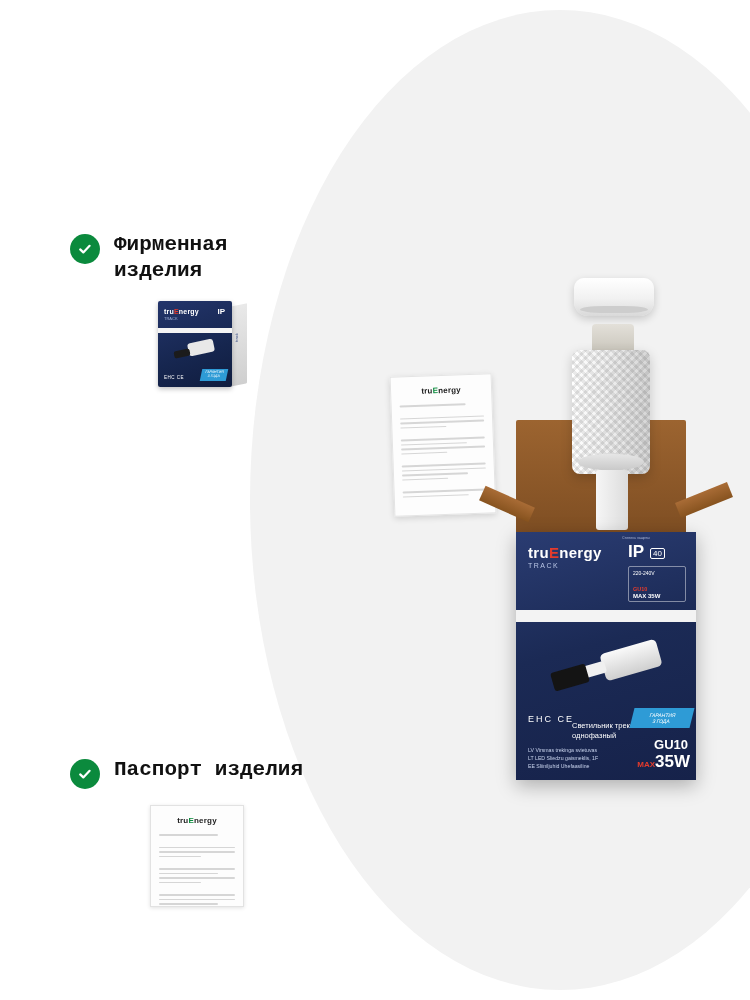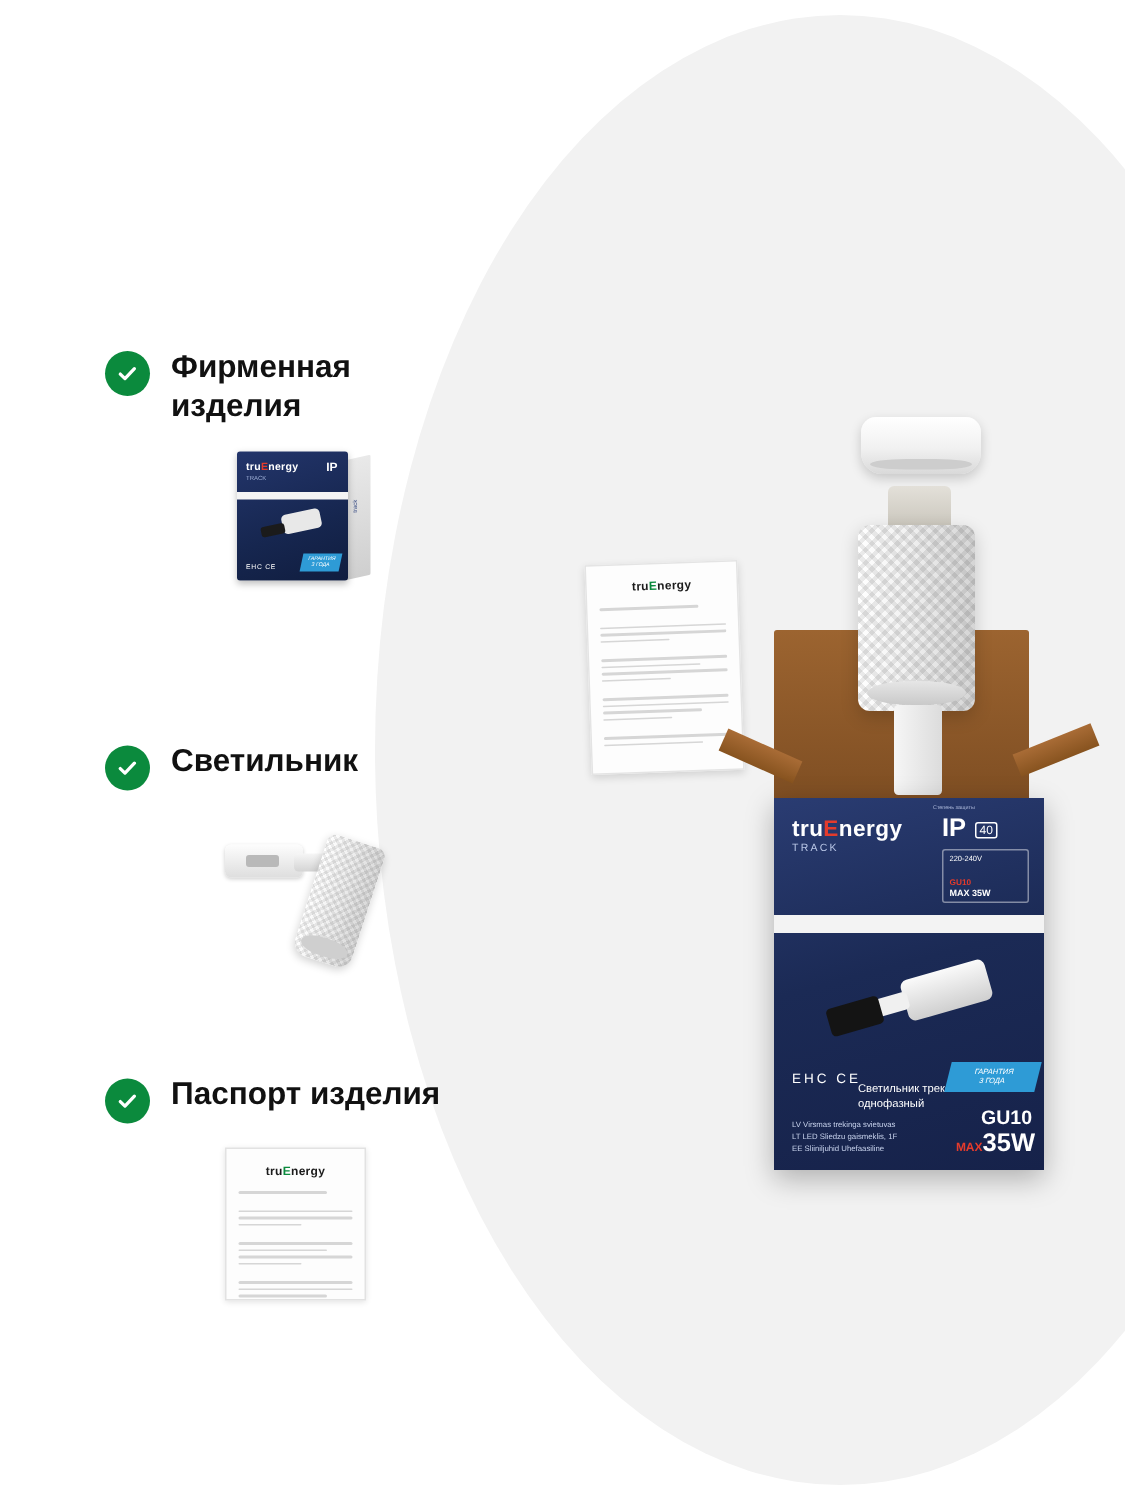--- a/index.html
+++ b/index.html
@@ -44,20 +44,21 @@
   }
   .feature {
     position: absolute;
     z-index: 5;
     width: 320px;
   }
   .feature-head {
     display: flex;
     align-items: flex-start;
     gap: 14px;
+    font-family: Liberation Mono, monospace;
   }
   .check-badge {
     width: 30px;
     height: 30px;
     border-radius: 50%;
     background: #0b8a3d;
     display: flex;
     align-items: center;
     justify-content: center;
     flex: 0 0 auto;
@@ -390,39 +391,22 @@
             <div class="cyl"></div>
             <div class="arm"></div>
           </div>
           <div class="bx-cert">EHC CE</div>
           <div class="bx-badge">ГАРАНТИЯ<br>3 ГОДА</div>
         </div>
       </div>
     </div>
   </div>
 
-  <div class="feature" style="left:70px; top:495px;">
-    <div class="feature-head">
-      <span class="check-badge">
-        <svg width="16" height="16" viewBox="0 0 16 16" aria-hidden="true">
-          <path d="M3.2 8.4 L6.3 11.4 L12.6 4.8" fill="none" stroke="#ffffff" stroke-width="2.2" stroke-linecap="round" stroke-linejoin="round"></path>
-        </svg>
-      </span>
-      <span class="feature-label">Светильник</span>
-    </div>
-    <div class="feature-img">
-      <div class="mini-lamp">
-        <div class="base"></div>
-        <div class="arm"></div>
-        <div class="body"></div>
-      </div>
-    </div>
-  </div>
-
-  <div class="feature" style="left:70px; top:717px;text-align:center;">
+
+  <div class="feature" style="left:70px; top:757px;text-align:center;">
     <div class="feature-head">
       <span class="check-badge">
         <svg width="16" height="16" viewBox="0 0 16 16" aria-hidden="true">
           <path d="M3.2 8.4 L6.3 11.4 L12.6 4.8" fill="none" stroke="#ffffff" stroke-width="2.2" stroke-linecap="round" stroke-linejoin="round"></path>
         </svg>
       </span>
       <span class="feature-label">Паспорт изделия</span>
     </div>
     <div class="feature-img">
       <div class="mini-paper" style="width:92px;height:100px;">

